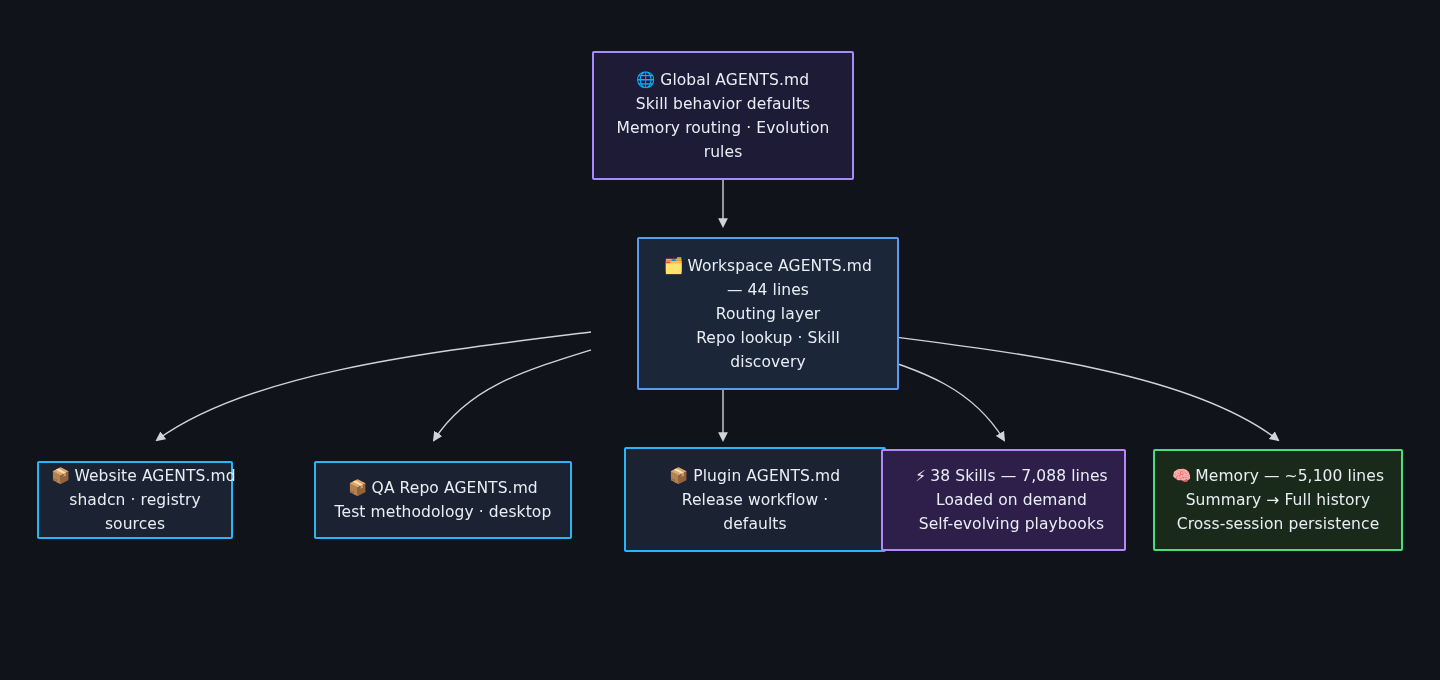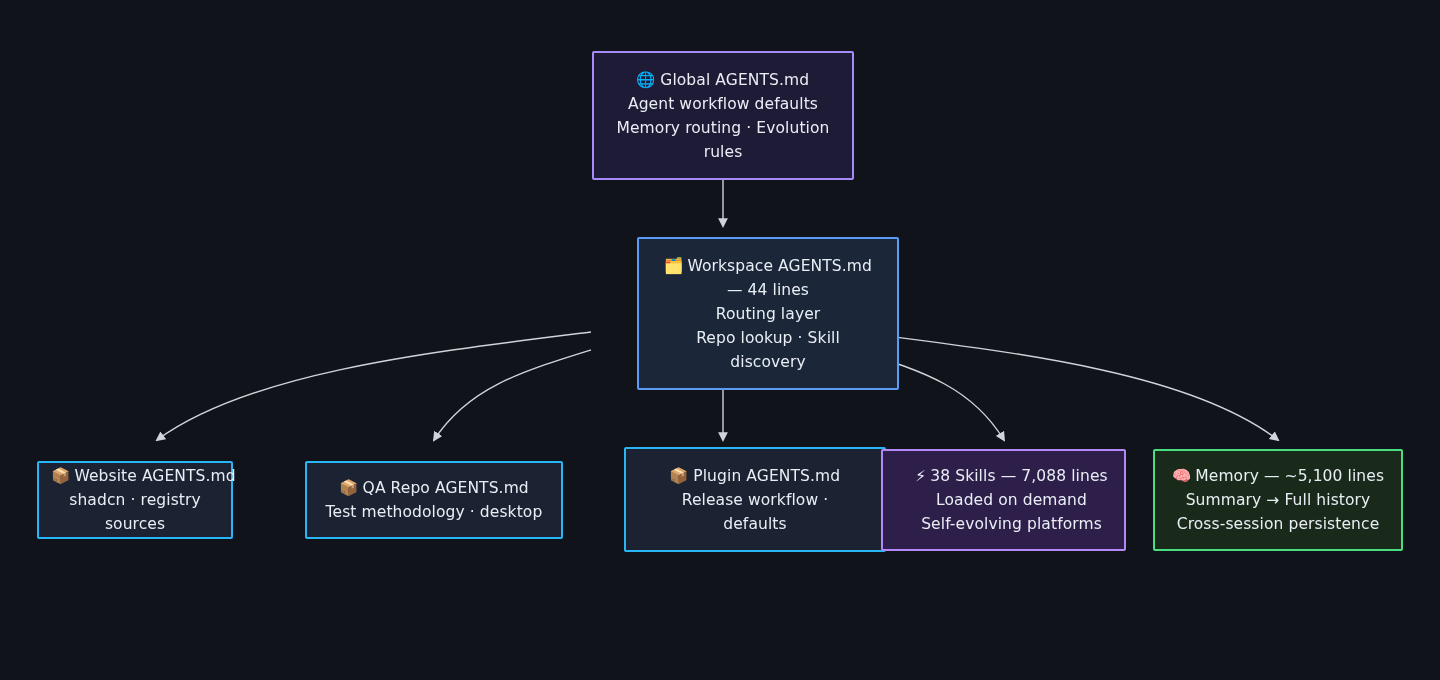--- a/index.html
+++ b/index.html
@@ -94,53 +94,53 @@
       <path d="M 591 332 C 430 352 250 372 157 440" marker-end="url(#arrow)"></path>
       <path d="M 591 350 C 520 372 468 388 434 440" marker-end="url(#arrow)"></path>
       <path d="M 723 390 L 723 440" marker-end="url(#arrow)"></path>
       <path d="M 855 350 C 926 372 972 388 1004 440" marker-end="url(#arrow)"></path>
       <path d="M 855 332 C 1014 352 1190 372 1278 440" marker-end="url(#arrow)"></path>
     </g>
   </svg>
 
   <div class="node v-global" style="left:592px; top:51px; width:262px; height:129px;">
     <span class="line title"><span class="emoji">🌐</span><span>Global AGENTS.md</span></span>
-    <span class="line">Agent workflow defaults</span>
+    <span class="line">Skill behavior defaults</span>
     <span class="line">Memory routing · Evolution</span>
     <span class="line">rules</span>
   </div>
 
   <div class="node v-workspace" style="left:592px; top:237px; width:262px; height:153px;margin-left:45px;">
     <span class="line title"><span class="emoji">🗂️</span><span>Workspace AGENTS.md</span></span>
     <span class="line">— 44 lines</span>
     <span class="line">Routing layer</span>
     <span class="line">Repo lookup · Skill</span>
     <span class="line">discovery</span>
   </div>
 
   <div class="node v-repo" style="left:37px; top:461px; width:196px; height:78px;">
     <span class="line title"><span class="emoji">📦</span><span>Website AGENTS.md</span></span>
     <span class="line">shadcn · registry sources</span>
   </div>
 
-  <div class="node v-repo" style="left:305px; top:461px; width:258px; height:78px;">
+  <div class="node v-repo" style="left:314px; top:461px; width:258px; height:78px;">
     <span class="line title"><span class="emoji">📦</span><span>QA Repo AGENTS.md</span></span>
     <span class="line">Test methodology · desktop</span>
   </div>
 
   <div class="node v-repo" style="left:592px; top:447px; width:262px; height:105px;margin-left:32px;">
     <span class="line title"><span class="emoji">📦</span><span>Plugin AGENTS.md</span></span>
     <span class="line">Release workflow ·</span>
     <span class="line">defaults</span>
   </div>
 
   <div class="node v-skills" style="left:881px; top:449px; width:245px; height:102px;padding-left:28px;">
     <span class="line title"><span class="emoji">⚡</span><span>38 Skills — 7,088 lines</span></span>
     <span class="line">Loaded on demand</span>
-    <span class="line">Self-evolving platforms</span>
+    <span class="line">Self-evolving playbooks</span>
   </div>
 
   <div class="node v-memory" style="left:1153px; top:449px; width:250px; height:102px;">
     <span class="line title"><span class="emoji">🧠</span><span>Memory — ~5,100 lines</span></span>
     <span class="line">Summary → Full history</span>
     <span class="line">Cross-session persistence</span>
   </div>
 
 </div>
 

